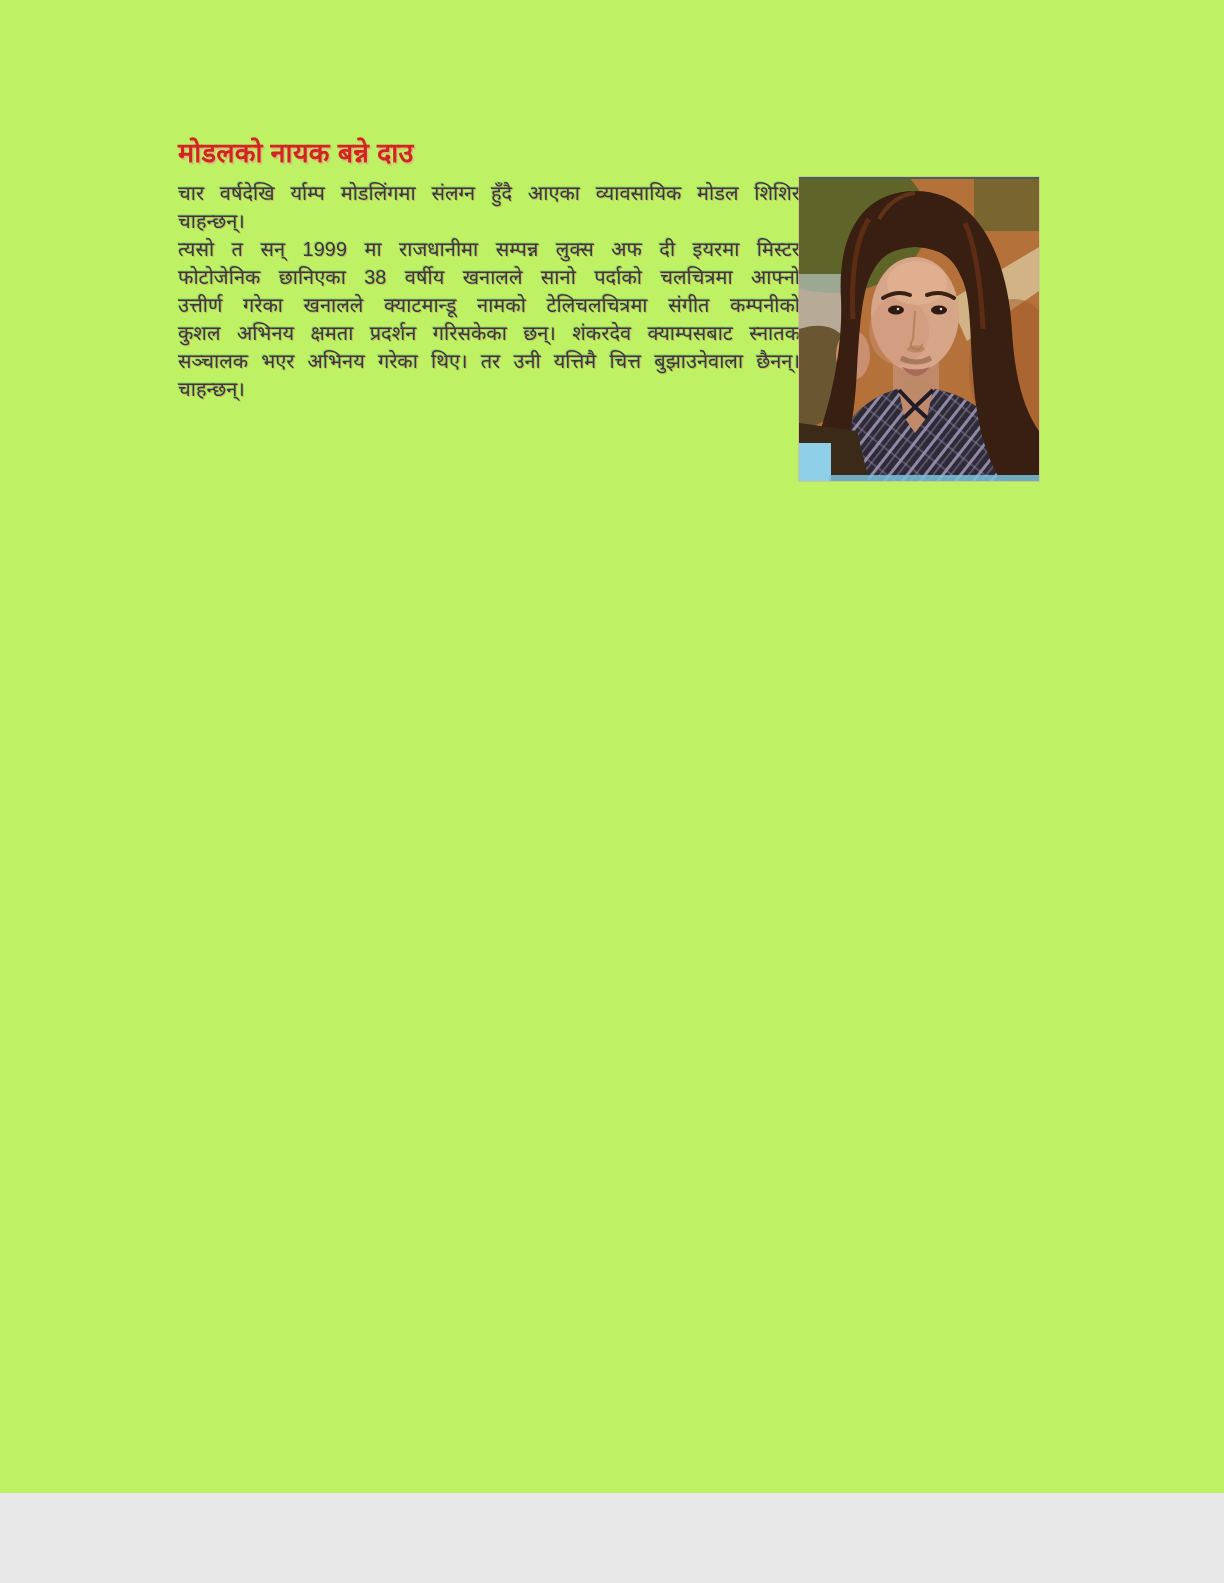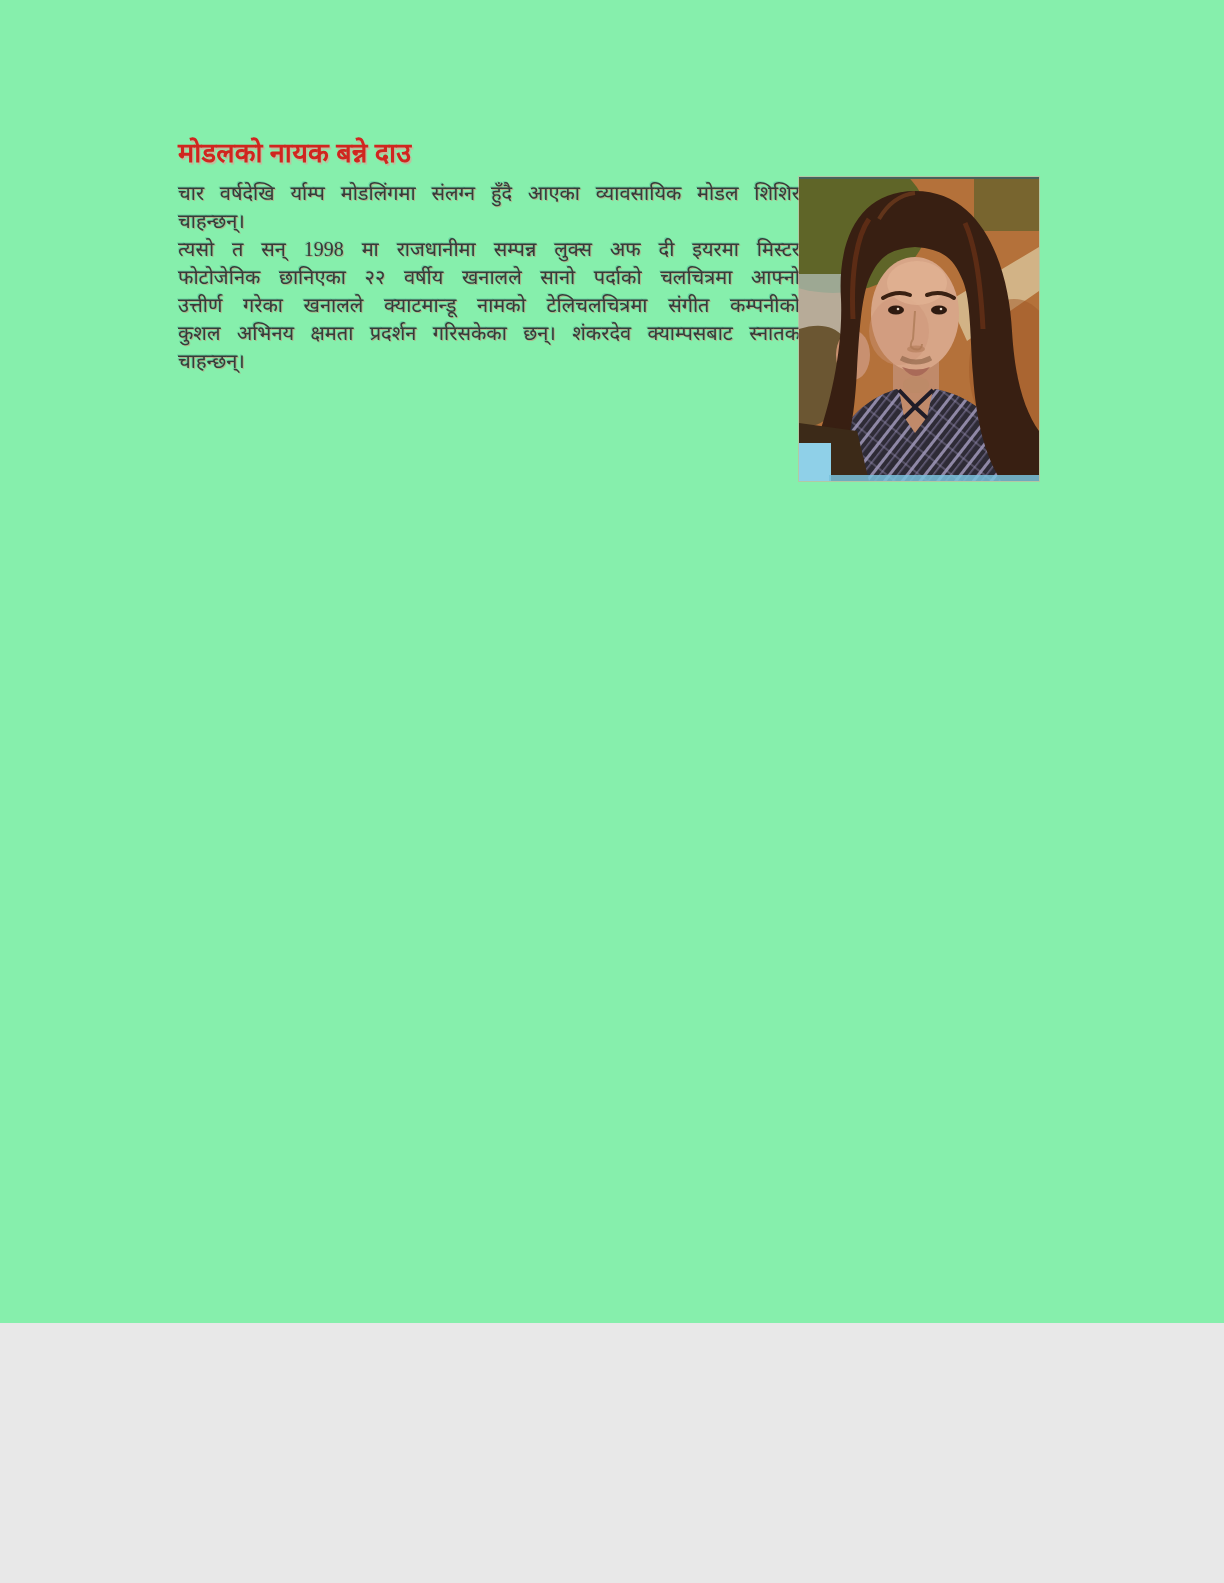--- a/index.html
+++ b/index.html
@@ -1,22 +1,22 @@
 <!DOCTYPE html>
 <html><head>
 <meta charset="utf-8">
 <style>
   html, body { margin: 0; padding: 0; background: #e8e8e8; }
   .page {
     position: relative;
     width: 1224px;
-    height: 1323px;
-    background: #86efac;
+    height: 1493px;
+    background: #bef264;
     overflow: hidden;
-    font-family: Liberation Serif, serif;
+    font-family: Liberation Sans, sans-serif;
   }
   .article {
     position: absolute;
     left: 178px;
     top: 138px;
     width: 622px;
   }
   .heading {
     margin: 0 0 10px 0;
     font-size: 27px;
@@ -52,24 +52,25 @@
 </head>
 <body>
 
 <div class="page">
 
   <div class="article">
     <h1 class="heading">मोडलको नायक बन्ने दाउ</h1>
     <div class="body-lines">
         <div class="line">चार वर्षदेखि र्याम्प मोडलिंगमा संलग्न हुँदै आएका व्यावसायिक मोडल शिशिर</div>
         <div class="line para-end">चाहन्छन्।</div>
-        <div class="line">त्यसो त सन् 1998 मा राजधानीमा सम्पन्न लुक्स अफ दी इयरमा मिस्टर</div>
-        <div class="line">फोटोजेनिक छानिएका २२ वर्षीय खनालले सानो पर्दाको चलचित्रमा आफ्नो</div>
+        <div class="line">त्यसो त सन् 1999 मा राजधानीमा सम्पन्न लुक्स अफ दी इयरमा मिस्टर</div>
+        <div class="line">फोटोजेनिक छानिएका 38 वर्षीय खनालले सानो पर्दाको चलचित्रमा आफ्नो</div>
         <div class="line">उत्तीर्ण गरेका खनालले क्याटमान्डू नामको टेलिचलचित्रमा संगीत कम्पनीको</div>
         <div class="line">कुशल अभिनय क्षमता प्रदर्शन गरिसकेका छन्। शंकरदेव क्याम्पसबाट स्नातक</div>
+        <div class="line">सञ्चालक भएर अभिनय गरेका थिए। तर उनी यत्तिमै चित्त बुझाउनेवाला छैनन्।</div>
         <div class="line para-end">चाहन्छन्।</div>
       </div>
   </div>
 
   <figure class="photo">
     <svg viewBox="0 0 240 302" preserveAspectRatio="none">
       <defs>
         <pattern id="stripes" width="14" height="14" patternUnits="userSpaceOnUse" patternTransform="rotate(38)">
           <rect width="14" height="14" fill="none"></rect>
           <rect x="0" width="3" height="14" fill="#a79fc2" opacity="0.8"></rect>

